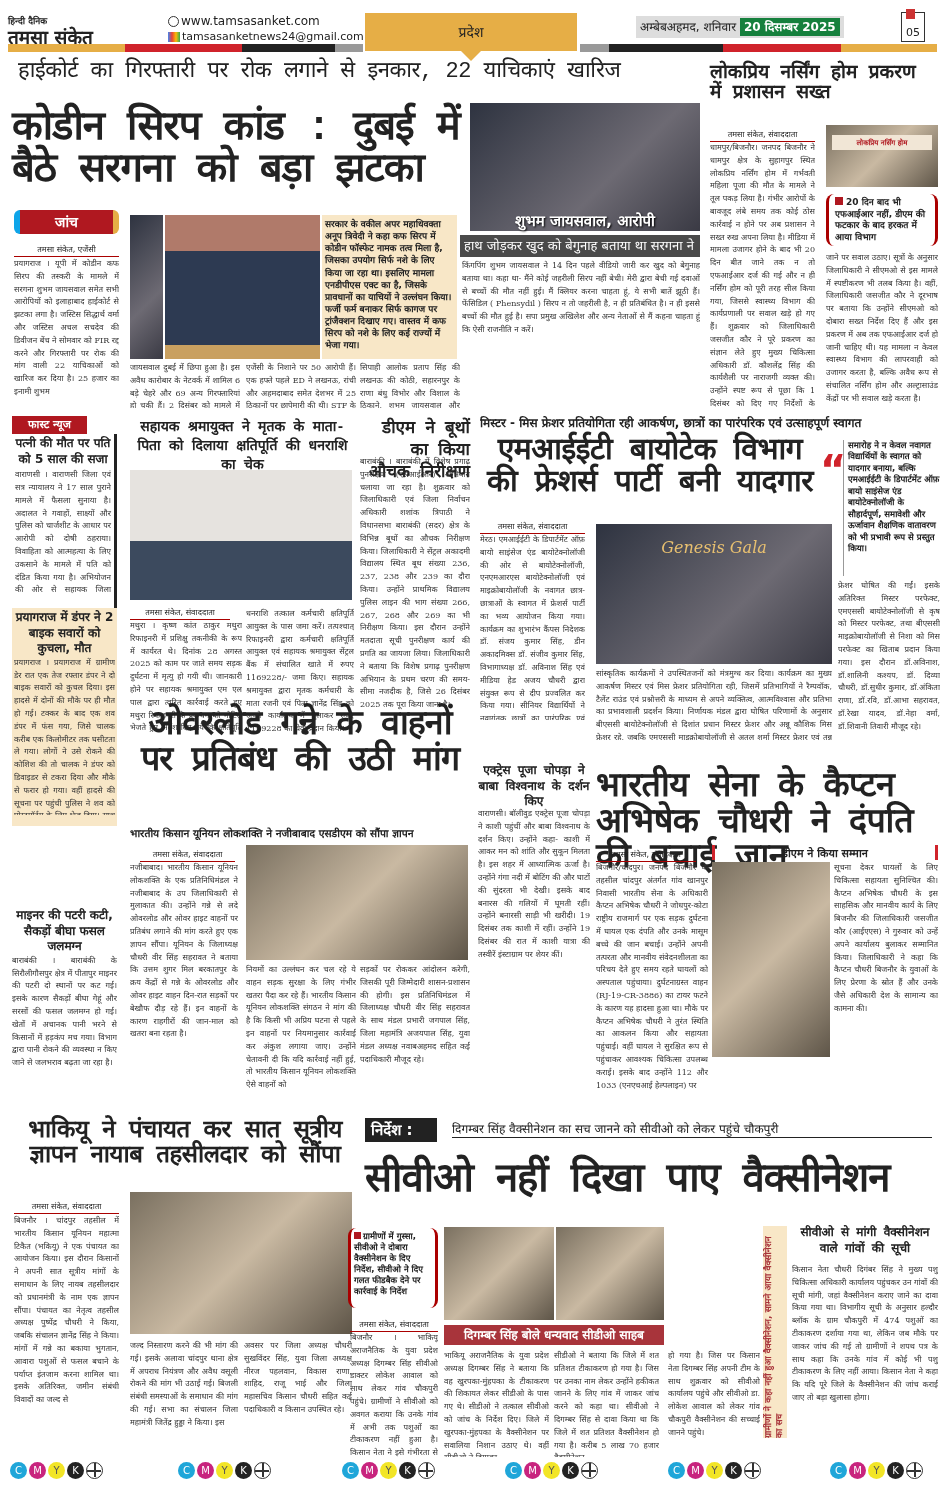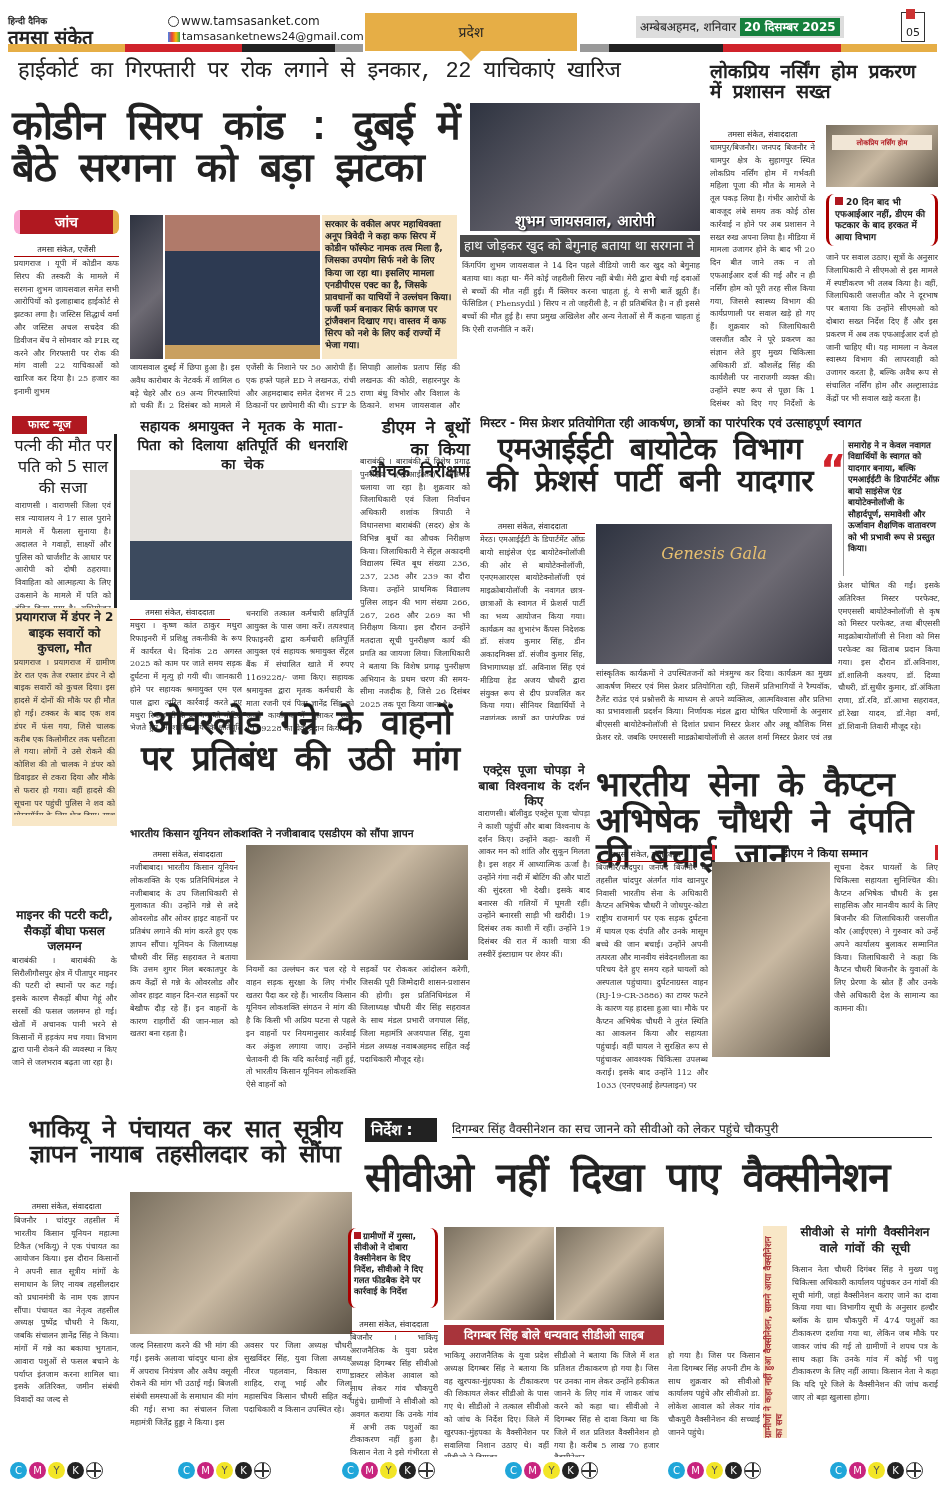--- a/index.html
+++ b/index.html
@@ -38,21 +38,21 @@
 <div class="abs hdr-web"><span class="globe-ic"></span><span>www.tamsasanket.com</span></div>
 <div class="abs hdr-mail"><span class="mail-ic"></span><span>tamsasanketnews24@gmail.com</span></div>
 <div class="abs hdr-sec">प्रदेश</div>
 <div class="abs hdr-date"><span>अम्बेबअहमद, शनिवार</span> <b>20 दिसम्बर 2025</b></div>
 <div class="abs hdr-page">05</div>
 <div class="abs bar" style="left:8px;width:355px;background:linear-gradient(90deg,#e6ae46 0 33%,#d0232b 33% 66%,#222 66% 92%,#999 92%)"></div>
 <div class="abs bar" style="left:580px;width:357px;background:linear-gradient(90deg,#999 0 8%,#222 8% 40%,#d0232b 40% 73%,#e6ae46 73%)"></div>
 
 <h2 class="abs" style="left:18px;top:60px;width:680px;font-size:22px;font-weight:normal;letter-spacing:-0.5px">हाईकोर्ट का गिरफ्तारी पर रोक लगाने से इनकार, 22 याचिकाएं खारिज</h2>
 <h1 class="abs" style="left:12px;top:108px;width:450px;font-size:40px;letter-spacing:-1px">कोडीन सिरप कांड : दुबई में बैठे सरगना को बड़ा झटका</h1>
-<div class="abs" style="left:14px;top:210px;width:105px;height:24px;background:#b01820;border-radius:6px;border-left:6px solid #f9a8d4;border-right:6px solid #e6ae46;color:#fff;text-align:center;font-size:14px;line-height:24px;font-weight:bold">जांच</div>
+<div class="abs" style="left:14px;top:210px;width:105px;height:24px;background:#b01820;border-radius:6px;border-left:6px solid #0ea5e9;border-right:6px solid #e6ae46;color:#fff;text-align:center;font-size:14px;line-height:24px;font-weight:bold">जांच</div>
 <div class="abs byline" style="left:14px;top:243px;width:105px">तमसा संकेत, एजेंसी</div>
 <div class="abs txt" style="left:14px;top:258px;width:105px;height:150px;overflow:hidden">प्रयागराज । यूपी में कोडीन कफ सिरप की तस्करी के मामले में सरगना शुभम जायसवाल समेत सभी आरोपियों को इलाहाबाद हाईकोर्ट से झटका लगा है। जस्टिस सिद्धार्थ वर्मा और जस्टिस अचल सचदेव की डिवीजन बेंच ने सोमवार को FIR रद्द करने और गिरफ्तारी पर रोक की मांग वाली 22 याचिकाओं को खारिज कर दिया है। 25 हजार का इनामी शुभम</div>
 <div class="abs photo-dark" style="left:130px;top:215px;width:33px;height:144px"></div>
 <div class="abs" style="left:165px;top:215px;width:155px;height:144px;background:linear-gradient(180deg,#b07a6a 0 25%,#2d3a52 25% 90%,#c9a060 90%)"></div>
 <div class="abs" style="left:322px;top:215px;width:135px;height:144px;background:#f8e7c7;padding:3px;font-size:9px;line-height:1.35;font-weight:bold;overflow:hidden">सरकार के वकील अपर महाधिवक्ता अनूप त्रिवेदी ने कहा कफ सिरप में कोडीन फॉस्फेट नामक तत्व मिला है, जिसका उपयोग सिर्फ नशे के लिए किया जा रहा था। इसलिए मामला एनडीपीएस एक्ट का है, जिसके प्रावधानों का याचियों ने उल्लंघन किया। फर्जी फर्म बनाकर सिर्फ कागज पर ट्रांजैक्शन दिखाए गए। वास्तव में कफ सिरप को नशे के लिए कई राज्यों में भेजा गया।</div>
 <div class="abs txt" style="left:130px;top:362px;width:110px;height:46px;overflow:hidden">जायसवाल दुबई में छिपा हुआ है। इस अवैध कारोबार के नेटवर्क में शामिल 6 बड़े चेहरे और 69 अन्य गिरफ्तारियां हो चुकी हैं। 2 दिसंबर को मामले में ED की एंट्री हुई। मनी लॉन्ड्रिंग एंगल पर जांच चल रही है।</div>
 <div class="abs txt" style="left:246px;top:362px;width:110px;height:46px;overflow:hidden">एजेंसी के निशाने पर 50 आरोपी हैं। एक हफ्ते पहले ED ने लखनऊ, रांची और अहमदाबाद समेत देशभर में 25 ठिकानों पर छापेमारी की थी। STF के मुताबिक</div>
 <div class="abs txt" style="left:360px;top:362px;width:100px;height:46px;overflow:hidden">सिपाही आलोक प्रताप सिंह की लखनऊ की कोठी, सहारनपुर के राणा बंधु विभोर और विशाल के ठिकाने, शुभम जायसवाल और उसके सहयोगियों के घर खंगाले थे। प्रदेश में सबसे पहले FIR सोनभद्र जिले में रॉबर्ट्सगंज कोतवाली में 18 अक्टूबर को दर्ज हुई थी।</div>
 <div class="abs photo-dark" style="left:470px;top:103px;width:230px;height:128px"></div>
 <div class="abs" style="left:470px;top:210px;width:230px;text-align:center;color:#fff;font-size:15px;font-weight:bold;text-shadow:1px 1px 2px #000">शुभम जायसवाल, आरोपी</div>
@@ -63,21 +63,21 @@
 <div class="abs byline" style="left:710px;top:128px;width:105px">तमसा संकेत, संवाददाता</div>
 <div class="abs txt" style="left:710px;top:142px;width:105px;height:266px;overflow:hidden"><span>धामपुर/बिजनौर। जनपद बिजनौर ने धामपुर क्षेत्र के सुहागपुर स्थित लोकप्रिय नर्सिंग होम में गर्भवती महिला पूजा की मौत के मामले ने तूल पकड़ लिया है। गंभीर आरोपों के बावजूद लंबे समय तक कोई ठोस कार्रवाई न होने पर अब प्रशासन ने सख्त रुख अपना लिया है। मीडिया में मामला उजागर होने के बाद भी 20 दिन बीत जाने तक न तो एफआईआर दर्ज की गई और न ही नर्सिंग होम को पूरी तरह सील किया गया, जिससे स्वास्थ्य विभाग की कार्यप्रणाली पर सवाल खड़े हो गए हैं। शुक्रवार को जिलाधिकारी जसजीत कौर ने पूरे प्रकरण का संज्ञान लेते हुए मुख्य चिकित्सा अधिकारी डॉ. कौशलेंद्र सिंह की कार्यशैली पर नाराजगी व्यक्त की। उन्होंने स्पष्ट रूप से पूछा कि 1 दिसंबर को दिए गए निर्देशों के बावजूद अब तक कार्रवाई पूरी क्यों नहीं की गई।</span></div>
 <div class="abs photo" style="left:826px;top:125px;width:112px;height:62px">
     <div style="margin:10px 6px;background:#f1e6d6;color:#b01820;font-size:7px;padding:3px;text-align:center;font-weight:bold">लोकप्रिय नर्सिंग होम</div>
   </div>
 <div class="abs quote-box" style="left:826px;top:194px;width:112px;height:52px;padding:3px 6px;font-size:9px;font-weight:bold;line-height:1.3"><span style="display:inline-block;width:8px;height:8px;background:#b01820;margin-right:3px"></span><span>20 दिन बाद भी एफआईआर नहीं, डीएम की फटकार के बाद हरकत में आया विभाग</span></div>
 <div class="abs txt" style="left:826px;top:252px;width:112px;height:156px;overflow:hidden">जाने पर सवाल उठाए। सूत्रों के अनुसार जिलाधिकारी ने सीएमओ से इस मामले में स्पष्टीकरण भी तलब किया है। वहीं, जिलाधिकारी जसजीत कौर ने दूरभाष पर बताया कि उन्होंने सीएमओ को दोबारा सख्त निर्देश दिए हैं और इस प्रकरण में अब तक एफआईआर दर्ज हो जानी चाहिए थी। यह मामला न केवल स्वास्थ्य विभाग की लापरवाही को उजागर करता है, बल्कि अवैध रूप से संचालित नर्सिंग होम और अल्ट्रासाउंड केंद्रों पर भी सवाल खड़े करता है।</div>
 
 <div class="abs" style="left:12px;top:416px;width:75px;height:18px;background:#b01820;color:#fff;font-size:11px;font-weight:bold;text-align:center;line-height:18px">फास्ट न्यूज</div>
 <div class="abs" style="left:12px;top:434px;width:105px;border-right:3px solid #222;height:320px;">
-  <div style="font-size:16px;font-weight:normal;text-align:center;line-height:1.3;padding:2px">पत्नी की मौत पर पति को 5 साल की सजा</div>
+  <div style="font-size:12px;font-weight:bold;text-align:center;line-height:1.3;padding:2px">पत्नी की मौत पर पति को 5 साल की सजा</div>
   <div class="txt" style="height:128px;overflow:hidden;padding:0 3px">वाराणसी । वाराणसी जिला एवं सत्र न्यायालय ने 17 साल पुराने मामले में फैसला सुनाया है। अदालत ने गवाहों, साक्ष्यों और पुलिस को चार्जशीट के आधार पर आरोपी को दोषी ठहराया। विवाहिता को आत्महत्या के लिए उकसाने के मामले में पति को दंडित किया गया है। अभियोजन की ओर से सहायक जिला शासकीय अधिवक्ता श्रवण कुमार रावत और वादी के अधिवक्ता सत्येन्द्र कुमार सिंह ने पक्ष रखा।</div>
 </div>
 <div class="abs" style="left:12px;top:608px;width:105px;background:#f8e7c7;height:218px;padding:2px">
   <div style="font-size:12px;font-weight:bold;text-align:center;line-height:1.3">प्रयागराज में डंपर ने 2 बाइक सवारों को कुचला, मौत</div>
   <div class="txt" style="height:158px;overflow:hidden">प्रयागराज । प्रयागराज में ग्रामीण डेर रात एक तेज रफ्तार डंपर ने दो बाइक सवारों को कुचल दिया। इस हादसे में दोनों की मौके पर ही मौत हो गई। टक्कर के बाद एक शव डंपर में फंस गया, जिसे चालक करीब एक किलोमीटर तक घसीटता ले गया। लोगों ने उसे रोकने की कोशिश की तो चालक ने डंपर को डिवाइडर से टकरा दिया और मौके से फरार हो गया। वहीं हादसे की सूचना पर पहुंची पुलिस ने शव को पोस्टमॉर्टम के लिए भेज दिया। साथ ही डंपर को कब्जे में लेकर जांच शुरू कर दी है। यह हादसा गुरुवार रात करीब साढ़े 10 बजे शास्त्री ब्रिज पर हुआ।</div>
 </div>
 <div class="abs" style="left:12px;top:908px;width:105px;height:200px">
   <div style="font-size:12px;font-weight:bold;text-align:center;line-height:1.3">माइनर की पटरी कटी, सैकड़ों बीघा फसल जलमग्न</div>
   <div class="txt" style="height:140px;overflow:hidden">बाराबंकी । बाराबंकी के सिरौलीगौसपुर क्षेत्र में पीतापुर माइनर की पटरी दो स्थानों पर कट गई। इसके कारण सैकड़ों बीघा गेहूं और सरसों की फसल जलमग्न हो गई। खेतों में अचानक पानी भरने से किसानों में हड़कंप मच गया। विभाग द्वारा पानी रोकने की व्यवस्था न किए जाने से जलभराव बढ़ता जा रहा है।</div>
 </div>
@@ -91,21 +91,21 @@
 <h3 class="abs" style="left:360px;top:418px;width:110px;font-size:17px;text-align:right;line-height:1.3">डीएम ने बूथों का किया औचक निरीक्षण</h3>
 <div class="abs txt" style="left:360px;top:456px;width:110px;height:276px;overflow:hidden">बाराबंकी । बाराबंकी में विशेष प्रगाढ़ पुनरीक्षण (एसआईआर) अभियान चलाया जा रहा है। शुक्रवार को जिलाधिकारी एवं जिला निर्वाचन अधिकारी शशांक त्रिपाठी ने विधानसभा बाराबंकी (सदर) क्षेत्र के विभिन्न बूथों का औचक निरीक्षण किया। जिलाधिकारी ने सेंट्रल अकादमी विद्यालय स्थित बूथ संख्या 236, 237, 238 और 239 का दौरा किया। उन्होंने प्राथमिक विद्यालय पुलिस लाइन की भाग संख्या 266, 267, 268 और 269 का भी निरीक्षण किया। इस दौरान उन्होंने मतदाता सूची पुनरीक्षण कार्य की प्रगति का जायजा लिया। जिलाधिकारी ने बताया कि विशेष प्रगाढ़ पुनरीक्षण अभियान के प्रथम चरण की समय-सीमा नजदीक है, जिसे 26 दिसंबर 2025 तक पूरा किया जाना है।</div>
 
 <div class="abs" style="left:480px;top:414px;width:460px;font-size:12px;font-weight:bold;white-space:nowrap;overflow:hidden">मिस्टर - मिस फ्रेशर प्रतियोगिता रही आकर्षण, छात्रों का पारंपरिक एवं उत्साहपूर्ण स्वागत</div>
 <h1 class="abs" style="left:480px;top:436px;width:340px;font-size:30px;text-align:center;letter-spacing:-0.5px">एमआईईटी बायोटेक विभाग की फ्रेशर्स पार्टी बनी यादगार</h1>
 <div class="abs" style="left:820px;top:450px;font-size:40px;color:#d0232b;font-weight:bold;line-height:1">“</div>
 <div class="abs" style="left:843px;top:440px;width:97px;height:136px;border-left:1px solid #999;padding-left:4px;font-size:8.5px;line-height:1.35;font-weight:bold;overflow:hidden">समारोह ने न केवल नवागत विद्यार्थियों के स्वागत को यादगार बनाया, बल्कि एमआईईटी के डिपार्टमेंट ऑफ़ बायो साइंसेज एंड बायोटेक्नोलॉजी के सौहार्दपूर्ण, समावेशी और ऊर्जावान शैक्षणिक वातावरण को भी प्रभावी रूप से प्रस्तुत किया।</div>
 <div class="abs byline" style="left:480px;top:520px;width:105px">तमसा संकेत, संवाददाता</div>
 <div class="abs txt" style="left:480px;top:534px;width:105px;height:186px;overflow:hidden">मेरठ। एमआईईटी के डिपार्टमेंट ऑफ़ बायो साइंसेज एंड बायोटेक्नोलॉजी की ओर से बायोटेक्नोलॉजी, एनएमआरएस बायोटेक्नोलॉजी एवं माइक्रोबायोलॉजी के नवागत छात्र-छात्राओं के स्वागत में फ्रेशर्स पार्टी का भव्य आयोजन किया गया। कार्यक्रम का शुभारंभ कैंपस निदेशक डॉ. संजय कुमार सिंह, डीन अकादमिक्स डॉ. संजीव कुमार सिंह, विभागाध्यक्ष डॉ. अविनाश सिंह एवं मीडिया हेड अजय चौधरी द्वारा संयुक्त रूप से दीप प्रज्वलित कर किया गया। सीनियर विद्यार्थियों ने नवागंतुक छात्रों का पारंपरिक एवं उत्साहपूर्ण स्वागत किया। समारोह के दौरान मनोरंजनात्मक खेल, नृत्य, गायन, शायरी, नाट्य प्रस्तुतियां तथा विविध</div>
 <div class="abs photo-dark" style="left:596px;top:524px;width:236px;height:140px">
-    <div style="text-align:center;color:#e8c070;font-family:'DejaVu Serif',serif;font-style:italic;font-size:16px;padding-top:20px">Genesis Gala</div>
+    <div style="text-align:center;color:#e8c070;font-family:'DejaVu Serif',serif;font-style:italic;font-size:16px;padding-top:14px">Genesis Gala</div>
   </div>
 <div class="abs txt" style="left:596px;top:668px;width:236px;height:72px;overflow:hidden">सांस्कृतिक कार्यक्रमों ने उपस्थितजनों को मंत्रमुग्ध कर दिया। कार्यक्रम का मुख्य आकर्षण मिस्टर एवं मिस फ्रेशर प्रतियोगिता रही, जिसमें प्रतिभागियों ने रैम्पवॉक, टैलेंट राउंड एवं प्रश्नोत्तरी के माध्यम से अपने व्यक्तित्व, आत्मविश्वास और प्रतिभा का प्रभावशाली प्रदर्शन किया। निर्णायक मंडल द्वारा घोषित परिणामों के अनुसार बीएससी बायोटेक्नोलॉजी से दिशांत प्रधान मिस्टर फ्रेशर और अन्नू कौशिक मिस फ्रेशर रहे, जबकि एमएससी माइक्रोबायोलॉजी से अतुल शर्मा मिस्टर फ्रेशर एवं तन्नु मिस फ्रेशर चुनी गईं।</div>
 <div class="abs txt" style="left:838px;top:580px;width:102px;height:160px;overflow:hidden">फ्रेशर घोषित की गईं। इसके अतिरिक्त मिस्टर परफेक्ट, एमएससी बायोटेक्नोलॉजी से कृष को मिस्टर परफेक्ट, तथा बीएससी माइक्रोबायोलॉजी से निशा को मिस परफेक्ट का खिताब प्रदान किया गया। इस दौरान डॉ.अविनाश, डॉ.शालिनी कश्यप, डॉ. दिव्या चौधरी, डॉ.सुधीर कुमार, डॉ.अंकिता राणा, डॉ.रवि, डॉ.आभा सहरावत, डॉ.रेखा यादव, डॉ.नेहा वर्मा, डॉ.शिवानी तिवारी मौजूद रहे।</div>
 
 <h3 class="abs" style="left:478px;top:764px;width:112px;font-size:12px;text-align:center;line-height:1.3">एक्ट्रेस पूजा चोपड़ा ने बाबा विश्वनाथ के दर्शन किए</h3>
 <div class="abs txt" style="left:478px;top:808px;width:112px;height:300px;overflow:hidden">वाराणसी। बॉलीवुड एक्ट्रेस पूजा चोपड़ा ने काशी पहुंचीं और बाबा विश्वनाथ के दर्शन किए। उन्होंने कहा- काशी में आकर मन को शांति और सुकून मिलता है। इस शहर में आध्यात्मिक ऊर्जा है। उन्होंने गंगा नदी में बोटिंग की और घाटों की सुंदरता भी देखी। इसके बाद बनारस की गलियों में घूमती रहीं। उन्होंने बनारसी साड़ी भी खरीदी। 19 दिसंबर तक काशी में रहीं। उन्होंने 19 दिसंबर की रात में काशी यात्रा की तस्वीरें इंस्टाग्राम पर शेयर कीं।</div>
 
 <h1 class="abs" style="left:130px;top:708px;width:340px;font-size:34px;text-align:center;letter-spacing:-1px">ओवरलोड गन्ने के वाहनों पर प्रतिबंध की उठी मांग</h1>
 <div class="abs" style="left:130px;top:826px;width:345px;font-size:10.5px;font-weight:bold;white-space:nowrap;overflow:hidden">भारतीय किसान यूनियन लोकशक्ति ने नजीबाबाद एसडीएम को सौंपा ज्ञापन</div>
 <div class="abs byline" style="left:140px;top:848px;width:95px">तमसा संकेत, संवाददाता</div>

